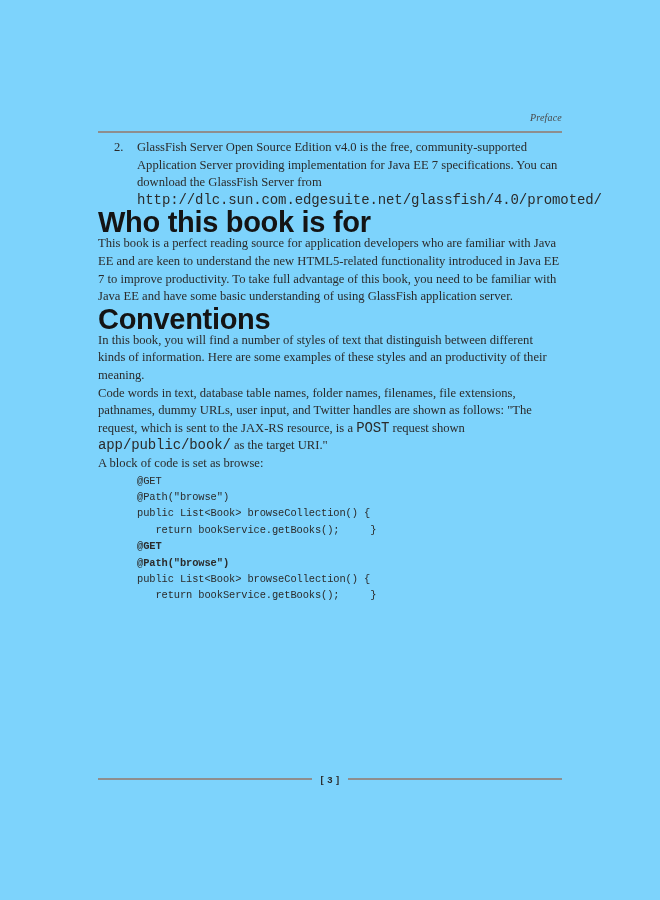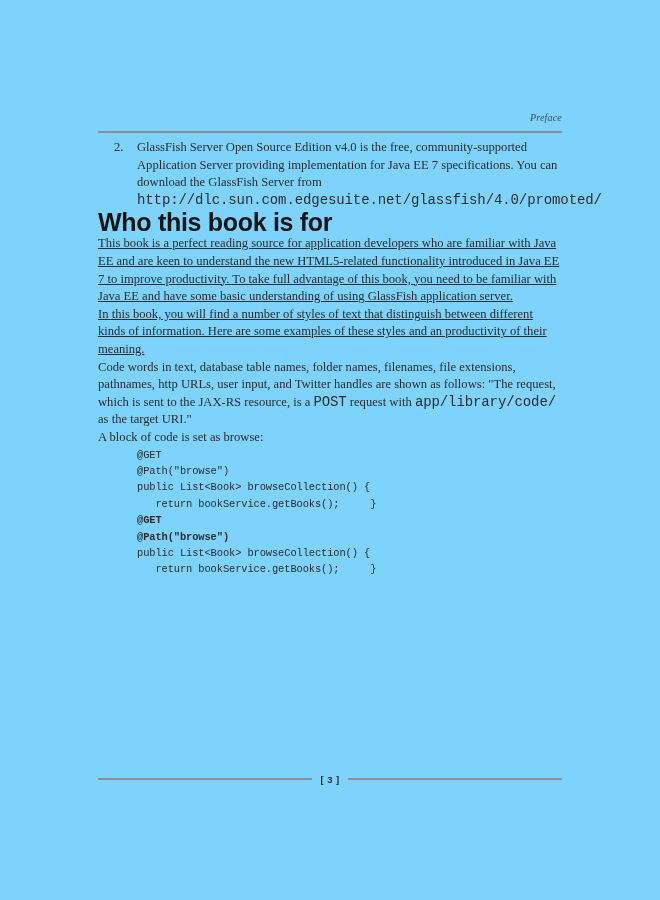--- a/index.html
+++ b/index.html
@@ -76,38 +76,38 @@
     font-family: "Liberation Mono", "DejaVu Sans Mono", monospace;
     font-size: 14px;
     letter-spacing: -0.1px;
     color: #2b2b2b;
   }
 
   
   h2.section-title {
     font-family: "Liberation Sans", "DejaVu Sans", sans-serif;
     font-weight: bold;
-    font-size: 25px;
+    font-size: 29px;
     line-height: 26px;
     color: #141414;
     margin: 0;
     letter-spacing: -0.3px;
   }
   .h-who { margin-top: 44px; }
   .h-conv { margin-top: 40px; }
 
   
   p.body {
     font-size: 12.6px;
     line-height: 17.6px;
     margin: 0;
     color: #2b2b2b;
     text-align: left;
   }
-  .gap-after-head { margin-top: 9px; text-decoration: underline; }
+  .gap-after-head { margin-top: 9px; }
   .gap-para { margin-top: 14px; }
 
   
   pre.codeblock {
     font-family: "Liberation Mono", "DejaVu Sans Mono", monospace;
     font-size: 10.4px;
     line-height: 16.4px;
     margin: 0;
     padding: 0 0 0 39px;
     color: #2b2b2b;
@@ -154,24 +154,25 @@
   <div class="content">
 
     <div class="list-item">
       <span class="list-marker">2.</span>
       <div class="list-body"><span>GlassFish Server Open Source Edition v4.0 is the free, community-supported Application Server providing implementation for Java EE 7 specifications. You can download the GlassFish Server from </span><span class="mono">http://dlc.sun.com.edgesuite.net/glassfish/4.0/promoted/</span></div>
     </div>
 
     <h2 class="section-title h-who">Who this book is for</h2>
     <p class="body gap-after-head">This book is a perfect reading source for application developers who are familiar with Java EE and are keen to understand the new HTML5-related functionality introduced in Java EE 7 to improve productivity. To take full advantage of this book, you need to be familiar with Java EE and have some basic understanding of using GlassFish application server.</p>
 
+    <h2 class="section-title h-conv">Conventions</h2>
     <p class="body gap-after-head">In this book, you will find a number of styles of text that distinguish between different kinds of information. Here are some examples of these styles and an productivity of their meaning.</p>
 
-    <p class="body gap-para"><span>Code words in text, database table names, folder names, filenames, file extensions, pathnames, http URLs, user input, and Twitter handles are shown as follows:</span>
-      <span>"The request, which is sent to the JAX-RS resource, is a </span><span class="mono">POST</span><span> request with </span><span class="mono">app/library/code/</span><span> as the target URI."</span></p>
+    <p class="body gap-para"><span>Code words in text, database table names, folder names, filenames, file extensions, pathnames, dummy URLs, user input, and Twitter handles are shown as follows:</span>
+      <span>"The request, which is sent to the JAX-RS resource, is a </span><span class="mono">POST</span><span> request shown </span><span class="mono">app/public/book/</span><span> as the target URI."</span></p>
 
     <p class="body gap-para">A block of code is set as browse:</p>
 
     <pre class="codeblock code-gap-top"><span>@GET</span>
 <span>@Path("browse")</span>
 <span>public List&lt;Book&gt; browseCollection() {</span>
 <span>   return bookService.getBooks();     }</span></pre>
 
 
     <pre class="codeblock code-gap-top"><span class="bold">@GET</span>

